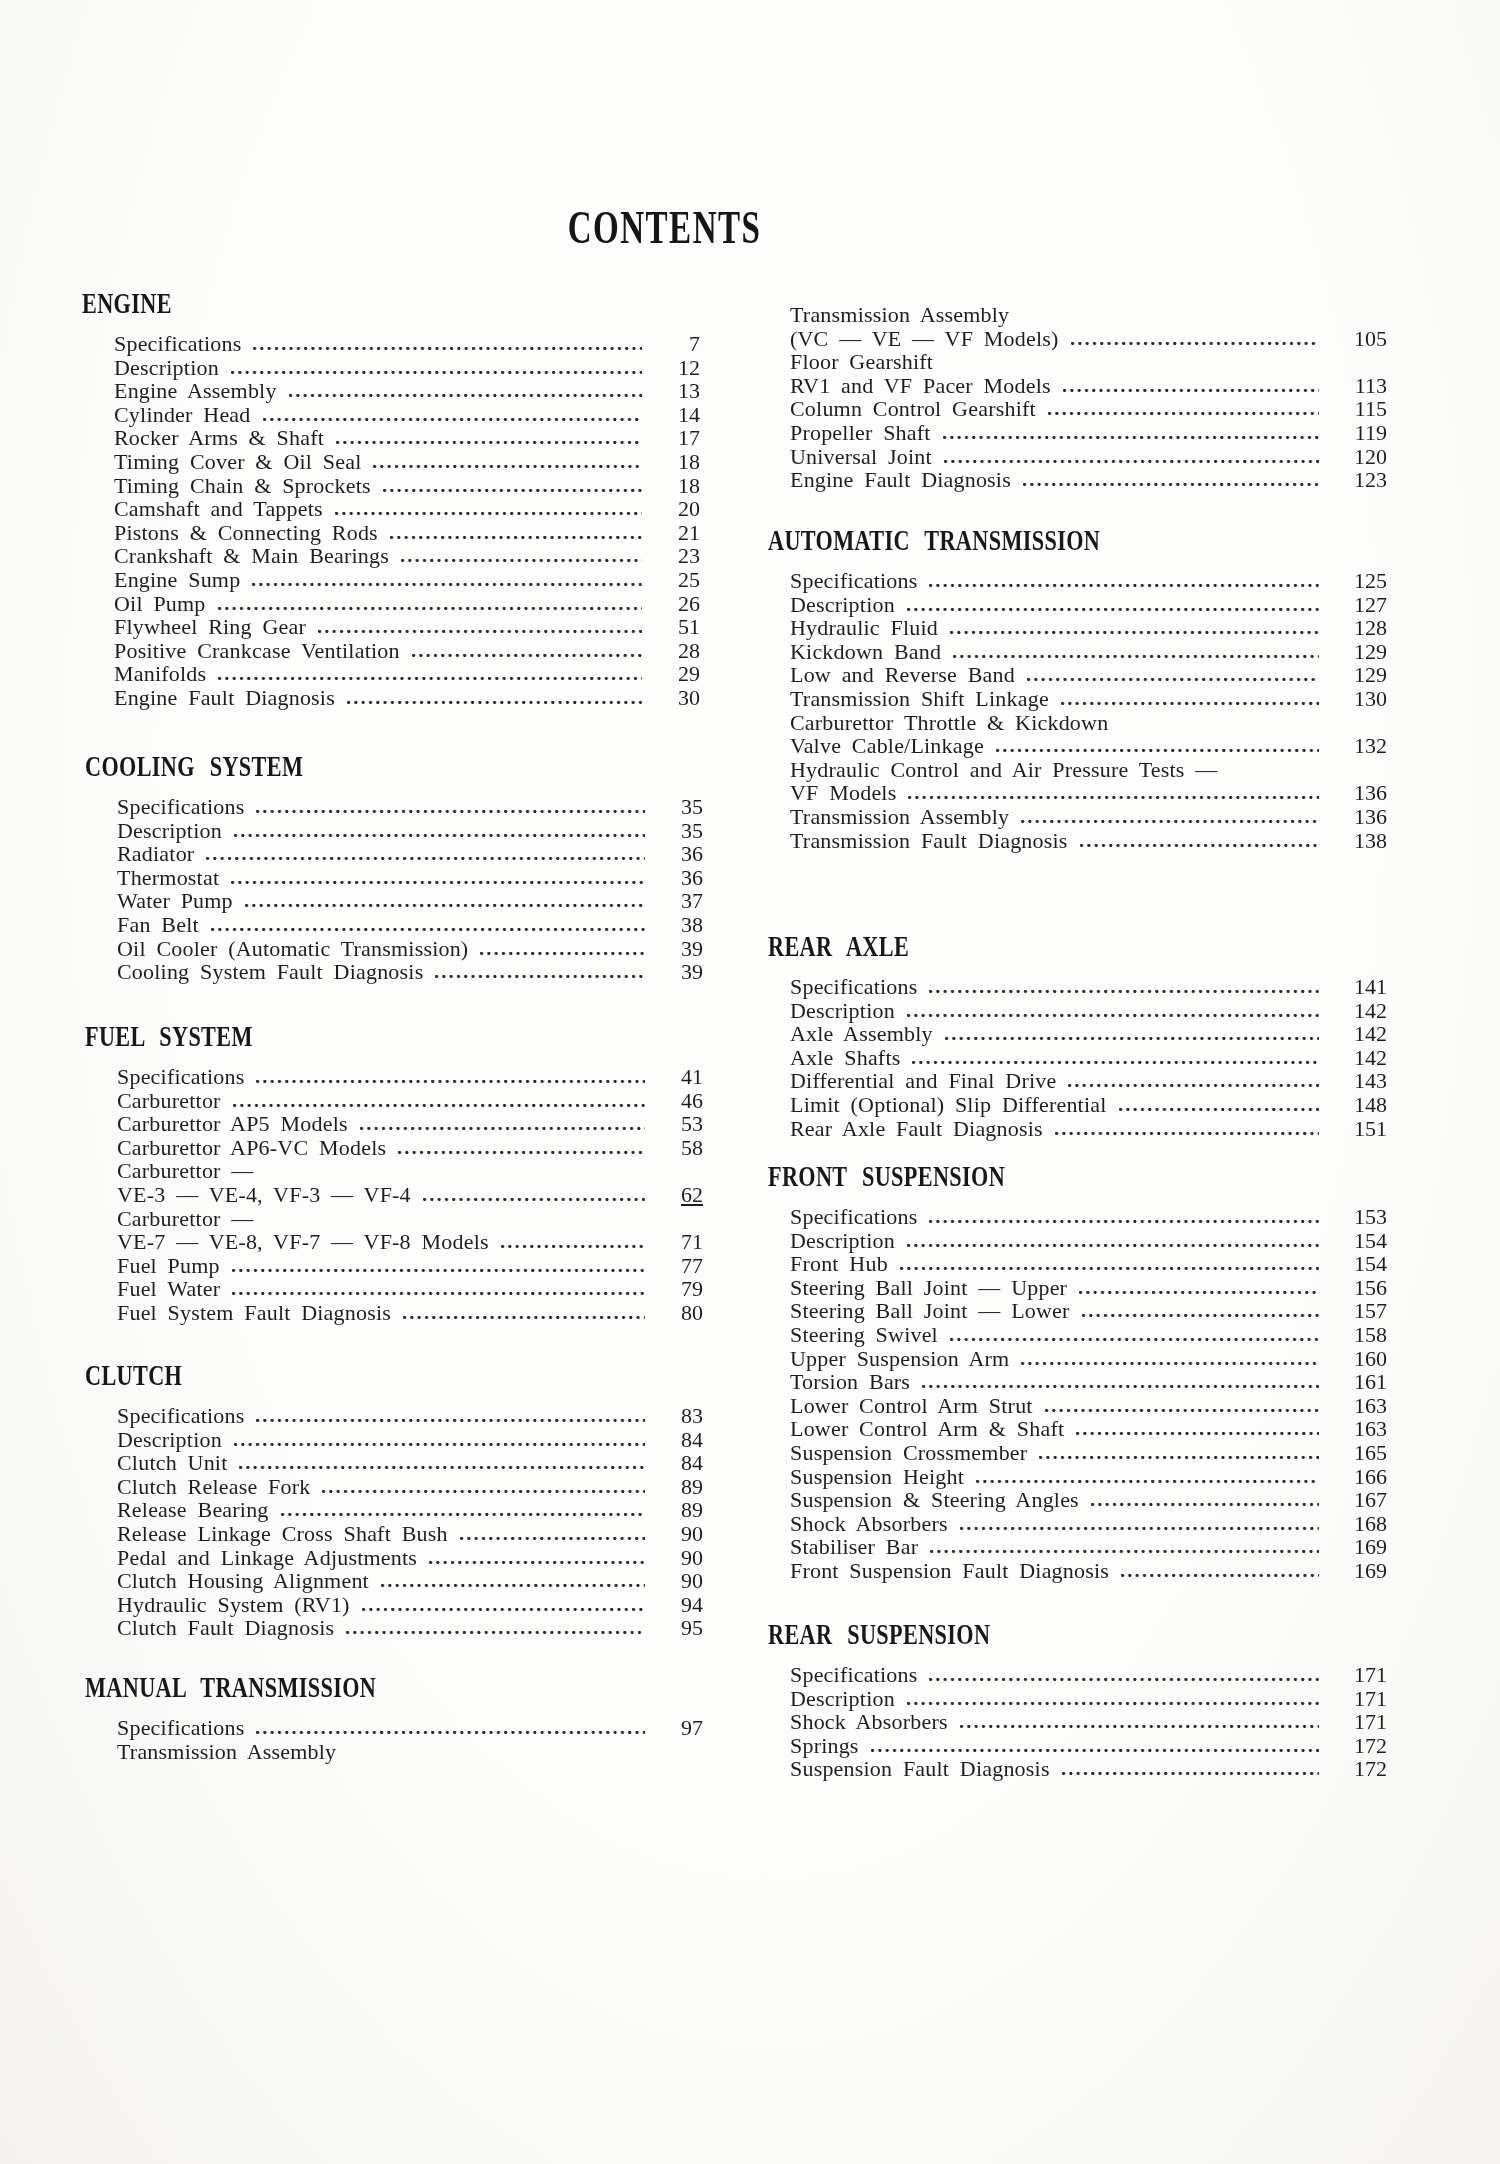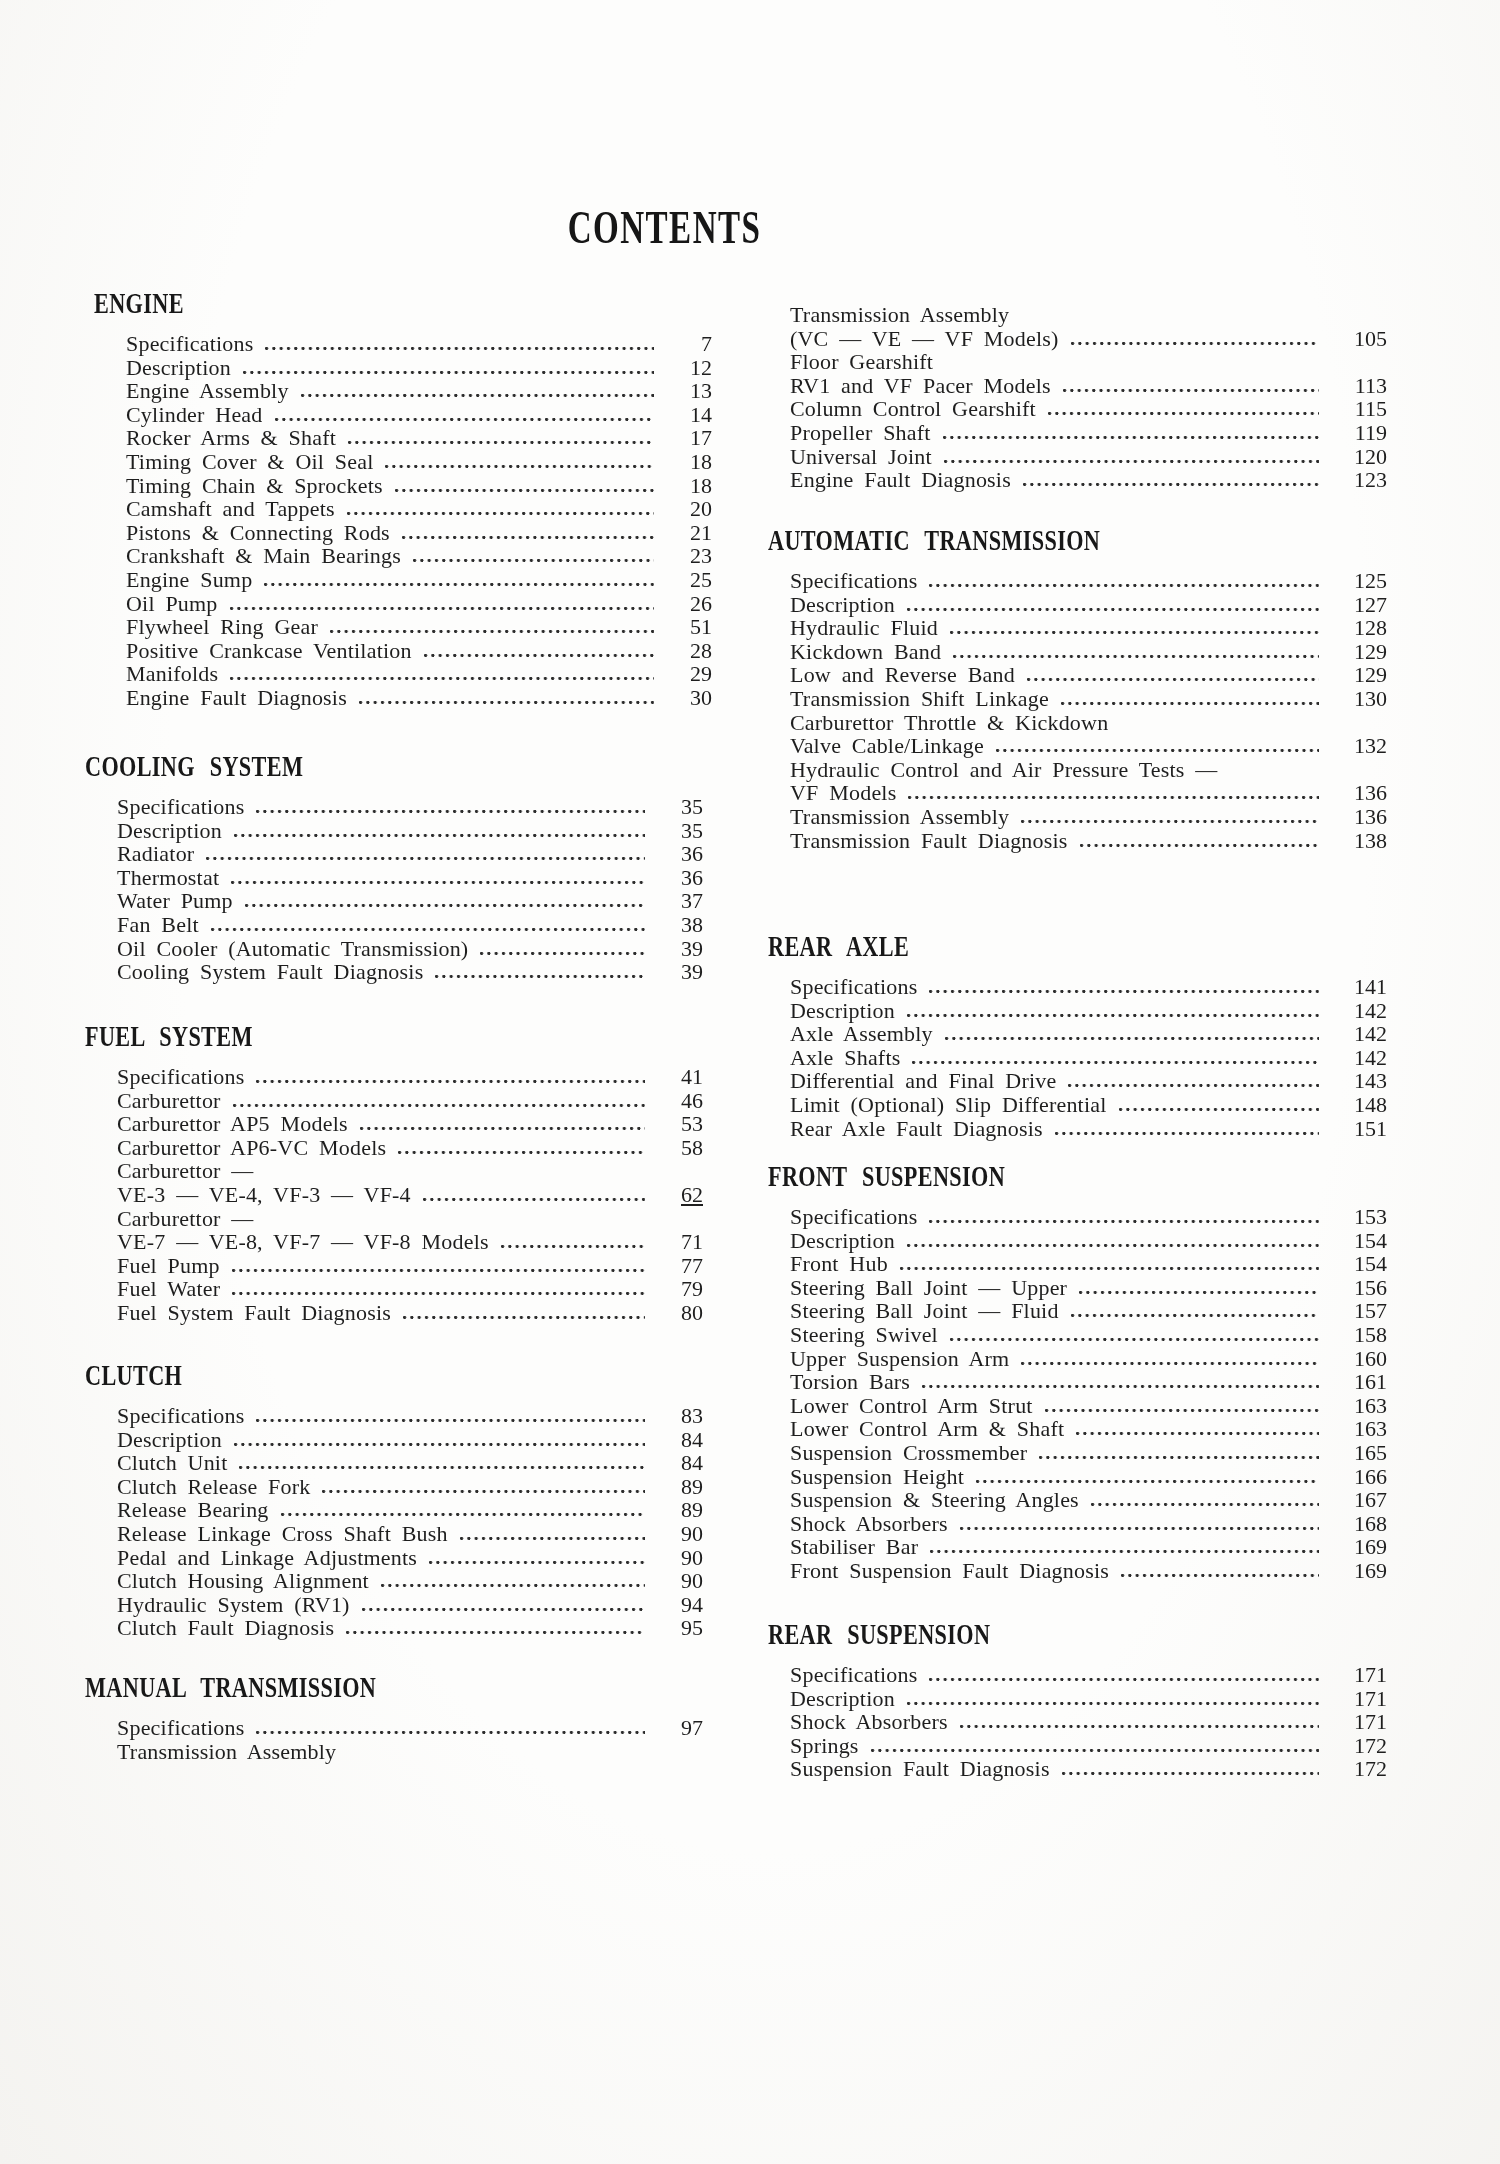--- a/index.html
+++ b/index.html
@@ -84,21 +84,21 @@
     text-align: right;
     font-size: 22px;
   }
 </style>
 </head>
 <body>
 
 <div class="page">
   <div class="page-title"><span class="squeeze">CONTENTS</span></div>
   <div>
-      <section class="toc-section" style="left: 94px; top: 288px; width: 618px;">
+      <section class="toc-section" style="left: 82px; top: 288px; width: 618px;">
         <h2 class="toc-heading">ENGINE</h2>
         <div class="entries" style="padding-left: 32px;">
           <div class="entry">
             <span class="label">Specifications</span>
             <span class="leader"></span>
             <span class="pagenum" style="width: 52px;">7</span>
           </div>
           <div class="entry">
             <span class="label">Description</span>
             <span class="leader"></span>
@@ -505,21 +505,21 @@
             <span class="label">Front Hub</span>
             <span class="leader"></span>
             <span class="pagenum" style="width: 62px;">154</span>
           </div>
           <div class="entry">
             <span class="label">Steering Ball Joint — Upper</span>
             <span class="leader"></span>
             <span class="pagenum" style="width: 62px;">156</span>
           </div>
           <div class="entry">
-            <span class="label">Steering Ball Joint — Fluid</span>
+            <span class="label">Steering Ball Joint — Lower</span>
             <span class="leader"></span>
             <span class="pagenum" style="width: 62px;">157</span>
           </div>
           <div class="entry">
             <span class="label">Steering Swivel</span>
             <span class="leader"></span>
             <span class="pagenum" style="width: 62px;">158</span>
           </div>
           <div class="entry">
             <span class="label">Upper Suspension Arm</span>

